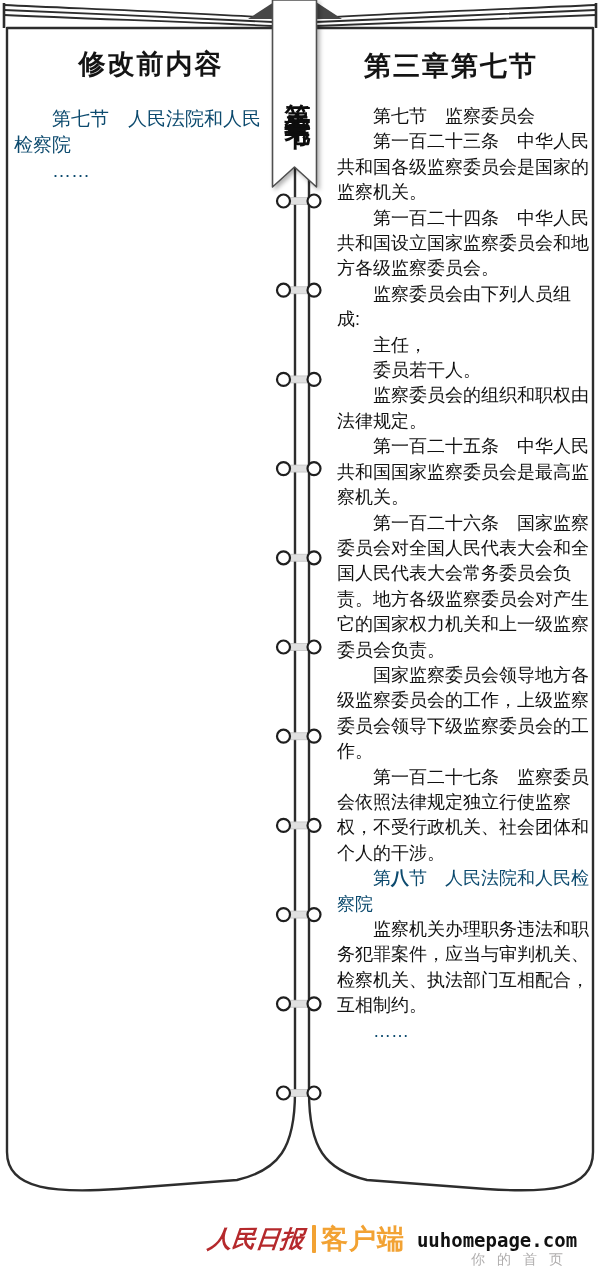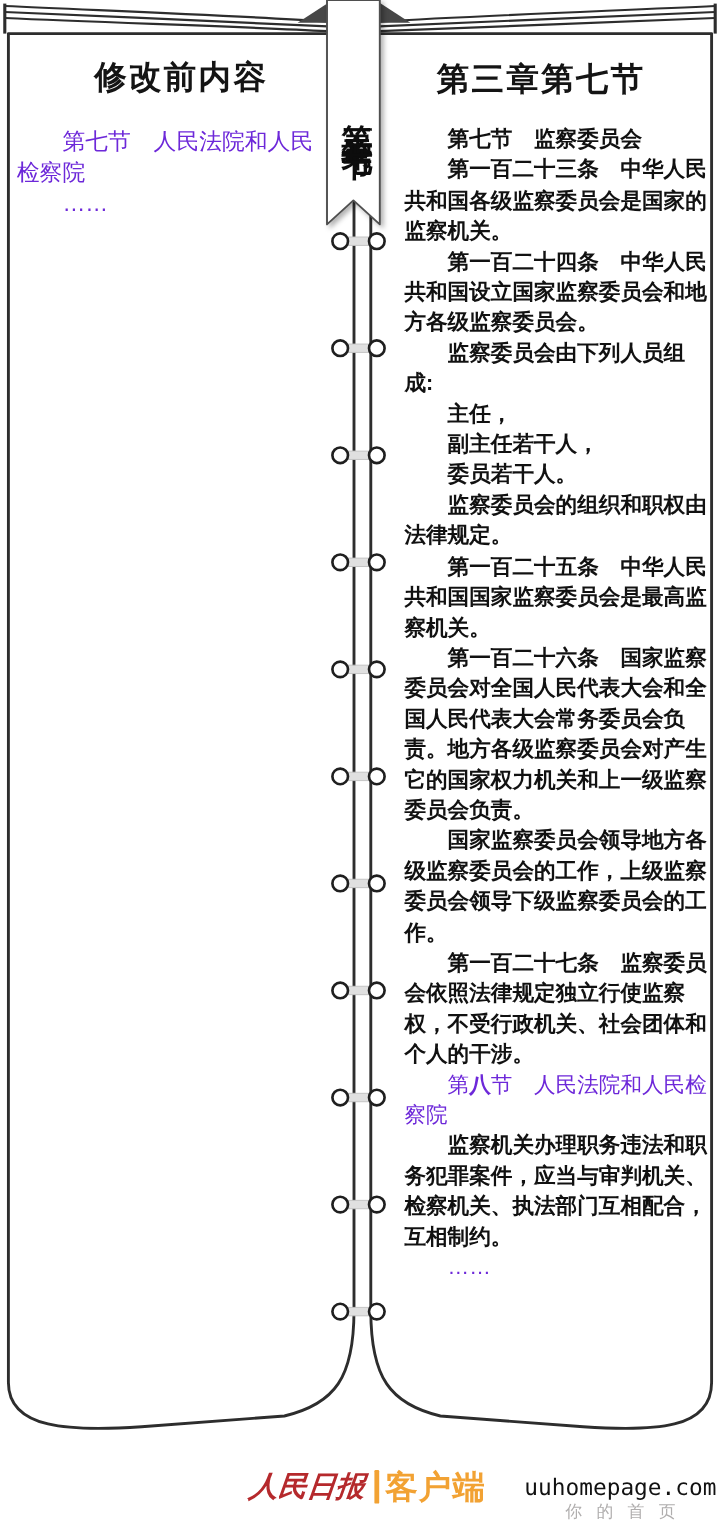--- a/index.html
+++ b/index.html
@@ -18,44 +18,44 @@
   }
   .body-col p.para{margin:0;text-indent:2em;}
   .left-body{
     left:14px;top:106px;width:262px;
     font-size:19px;line-height:26px;color:#333333;
   }
   .right-body{
     left:337px;top:104px;width:255px;
     font-size:18px;line-height:25.4px;color:#111111;
   }
-  .para.b{font-weight:bold;}
-  .para.n{font-weight:normal;color:#6d28d9;}
+  .para.b{font-weight:normal;}
+  .para.n{font-weight:normal;color:#0c4a6e;}
   .ribbon-label{
     left:273px;top:10px;width:43px;height:170px;
     writing-mode:vertical-rl;text-orientation:upright;
     font-size:26px;font-weight:bold;letter-spacing:4px;
     color:#0d0d0d;text-align:left;
     display:flex;justify-content:center;
   }
   .footer-brand{
     left:208px;top:1222px;height:34px;
     display:flex;align-items:center;
   }
   .brand-main{
     font-family:"DejaVu Serif","Liberation Serif",serif;
     font-style:italic;font-weight:bold;font-size:24px;
     transform:skewX(-6deg);
   }
   .brand-bar{width:4px;height:28px;margin:0 5px 0 8px;border-radius:1px;}
   .brand-sub{font-size:27px;font-weight:bold;letter-spacing:1px;}
   .site-name{
-    left:436px;top:1229px;width:162px;text-align:center;
+    left:416px;top:1229px;width:162px;text-align:center;
     font-family:"DejaVu Sans Mono","Liberation Mono",monospace;
-    font-weight:normal;font-size:19px;color:#111111;white-space:nowrap;
+    font-weight:bold;font-size:19px;color:#111111;white-space:nowrap;
   }
   .site-slogan{
     left:436px;top:1251px;width:162px;text-align:center;
     font-size:14px;letter-spacing:12px;text-indent:12px;
     white-space:nowrap;
   }
 </style>
 </head>
 <body>
 
@@ -163,21 +163,20 @@
   <div class="abs body-col left-body">
       <p class="para n">第七节　人民法院和人民检察院</p>
       <p class="para n">……</p>
     </div>
   <div class="abs body-col right-body">
       <p class="para b">第七节　监察委员会</p>
       <p class="para b">第一百二十三条　中华人民共和国各级监察委员会是国家的监察机关。</p>
       <p class="para b">第一百二十四条　中华人民共和国设立国家监察委员会和地方各级监察委员会。</p>
       <p class="para b">监察委员会由下列人员组成:</p>
       <p class="para b">主任，</p>
-      <p class="para b">副主任若干人，</p>
       <p class="para b">委员若干人。</p>
       <p class="para b">监察委员会的组织和职权由法律规定。</p>
       <p class="para b">第一百二十五条　中华人民共和国国家监察委员会是最高监察机关。</p>
       <p class="para b">第一百二十六条　国家监察委员会对全国人民代表大会和全国人民代表大会常务委员会负责。地方各级监察委员会对产生它的国家权力机关和上一级监察委员会负责。</p>
       <p class="para b">国家监察委员会领导地方各级监察委员会的工作，上级监察委员会领导下级监察委员会的工作。</p>
       <p class="para b">第一百二十七条　监察委员会依照法律规定独立行使监察权，不受行政机关、社会团体和个人的干涉。</p>
       <p class="para n">第<b>八</b>节　人民法院和人民检察院</p>
       <p class="para b">监察机关办理职务违法和职务犯罪案件，应当与审判机关、检察机关、执法部门互相配合，互相制约。</p>
       <p class="para n">……</p>
     </div>

